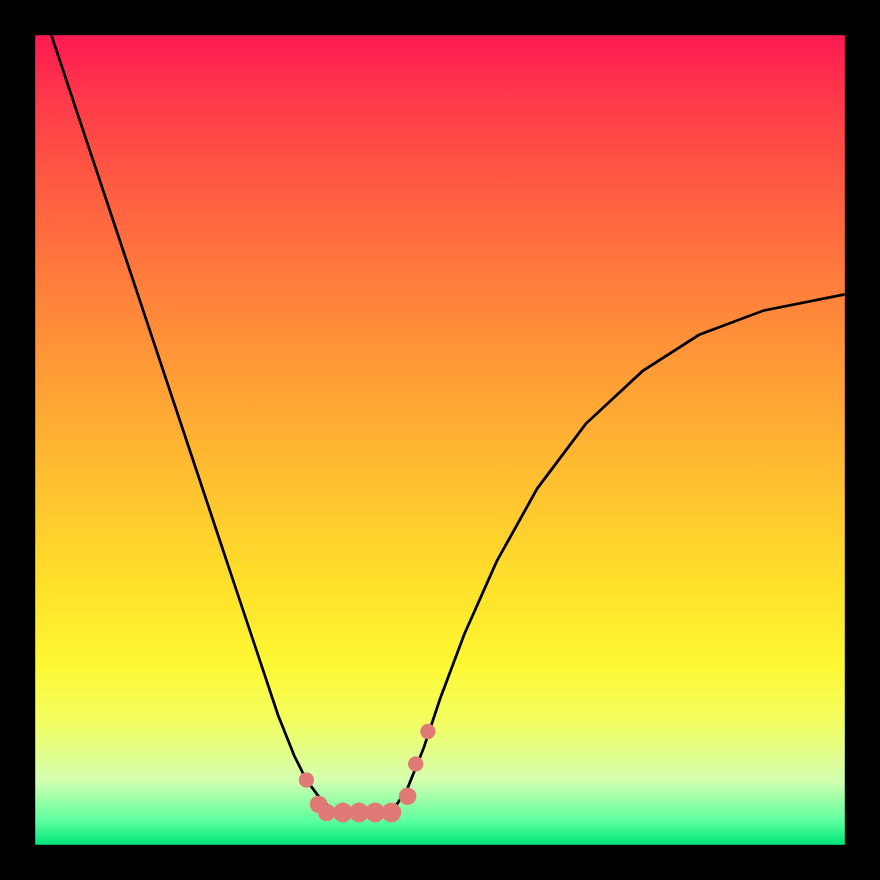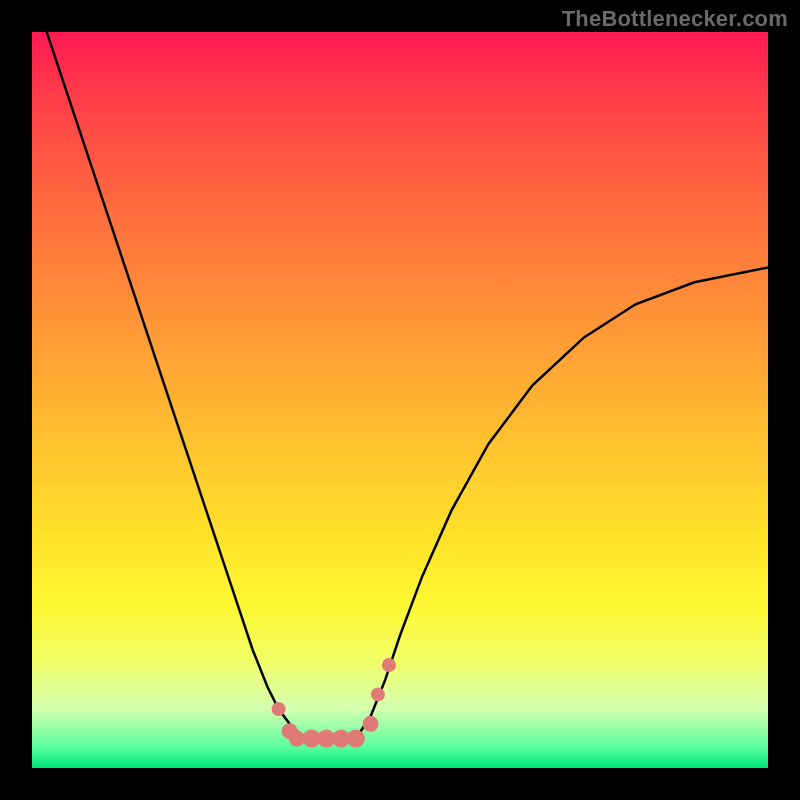--- a/index.html
+++ b/index.html
@@ -69,21 +69,20 @@
   }
   .dot {
     fill: #e07a76;
     stroke: none;
   }
 </style>
 </head>
 <body>
 
 <div class="frame">
-  <div class="watermark">TheBottlenecker.com</div>
   <div class="plot">
     <svg class="curve" viewBox="0 0 736 736" preserveAspectRatio="none">
       <path id="left-branch" d="M14.72 0.00 L44.16 88.32 L73.60 176.64 L103.04 264.96 L132.48 353.28 L161.92 441.60 L184.00 507.84 L206.08 574.08 L220.80 618.24 L235.52 655.04 L246.56 677.12 L257.60 691.84 L268.64 702.88 L279.68 706.56 L294.40 706.56 L309.12 706.56 L323.84 706.56"></path>
       <path id="right-branch" d="M323.84 706.56 L338.56 684.48 L353.28 647.68 L368.00 603.52 L390.08 544.64 L419.52 478.40 L456.32 412.16 L500.48 353.28 L552.00 305.44 L603.52 272.32 L662.40 250.24 L736.00 235.52"></path>
       <g id="markers">
           <circle cx="246.56" cy="677.12" r="7" class="dot"></circle>
           <circle cx="257.60" cy="699.20" r="8" class="dot"></circle>
           <circle cx="264.96" cy="706.56" r="8" class="dot"></circle>
           <circle cx="279.68" cy="706.56" r="9" class="dot"></circle>
           <circle cx="294.40" cy="706.56" r="9" class="dot"></circle>

